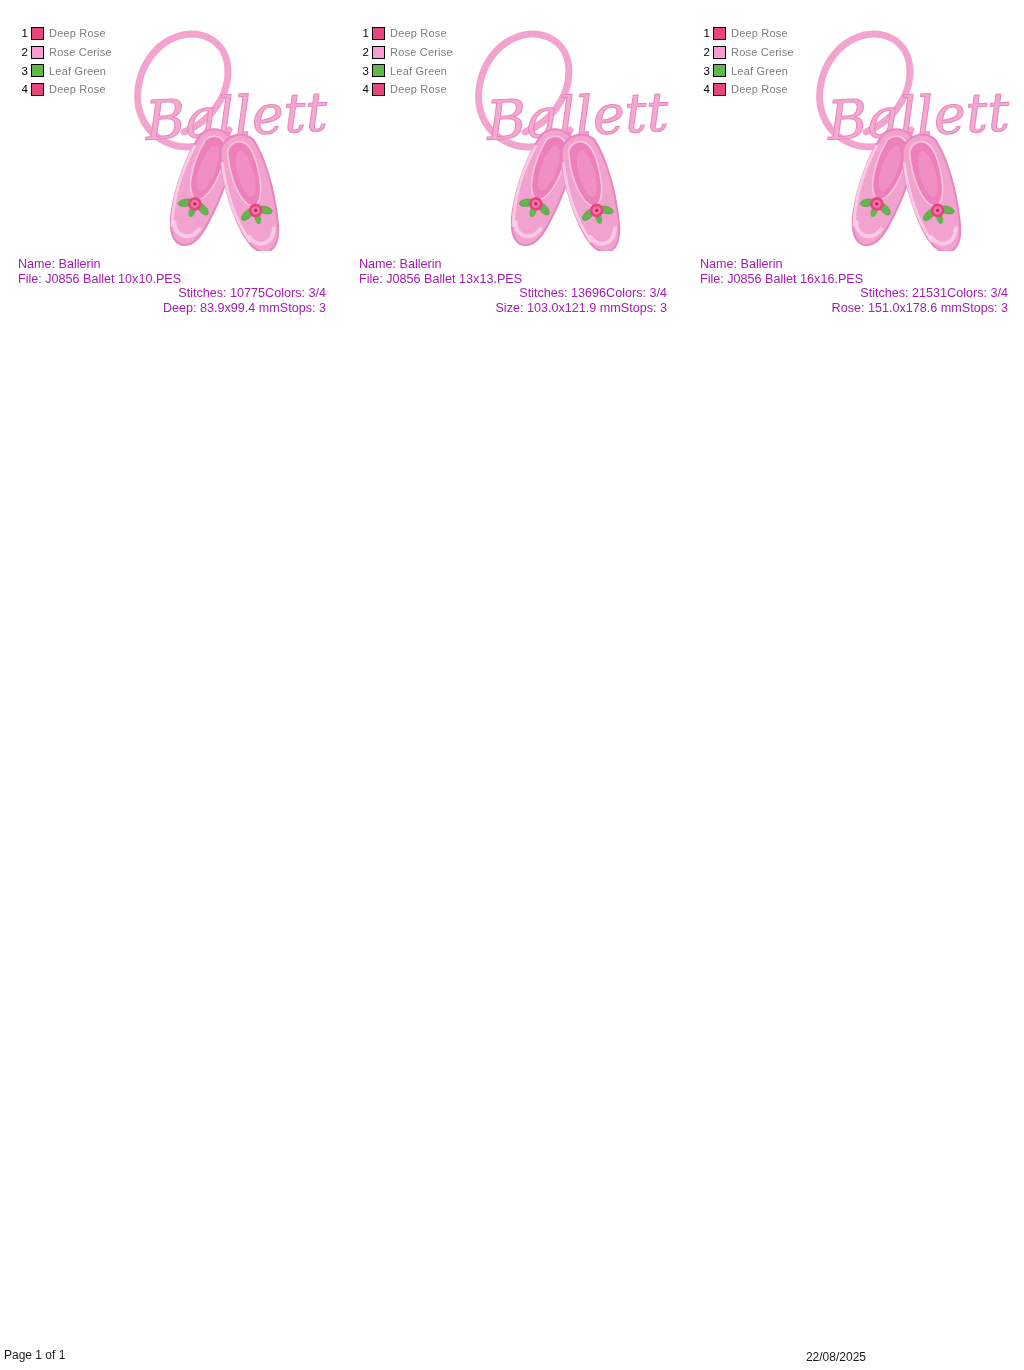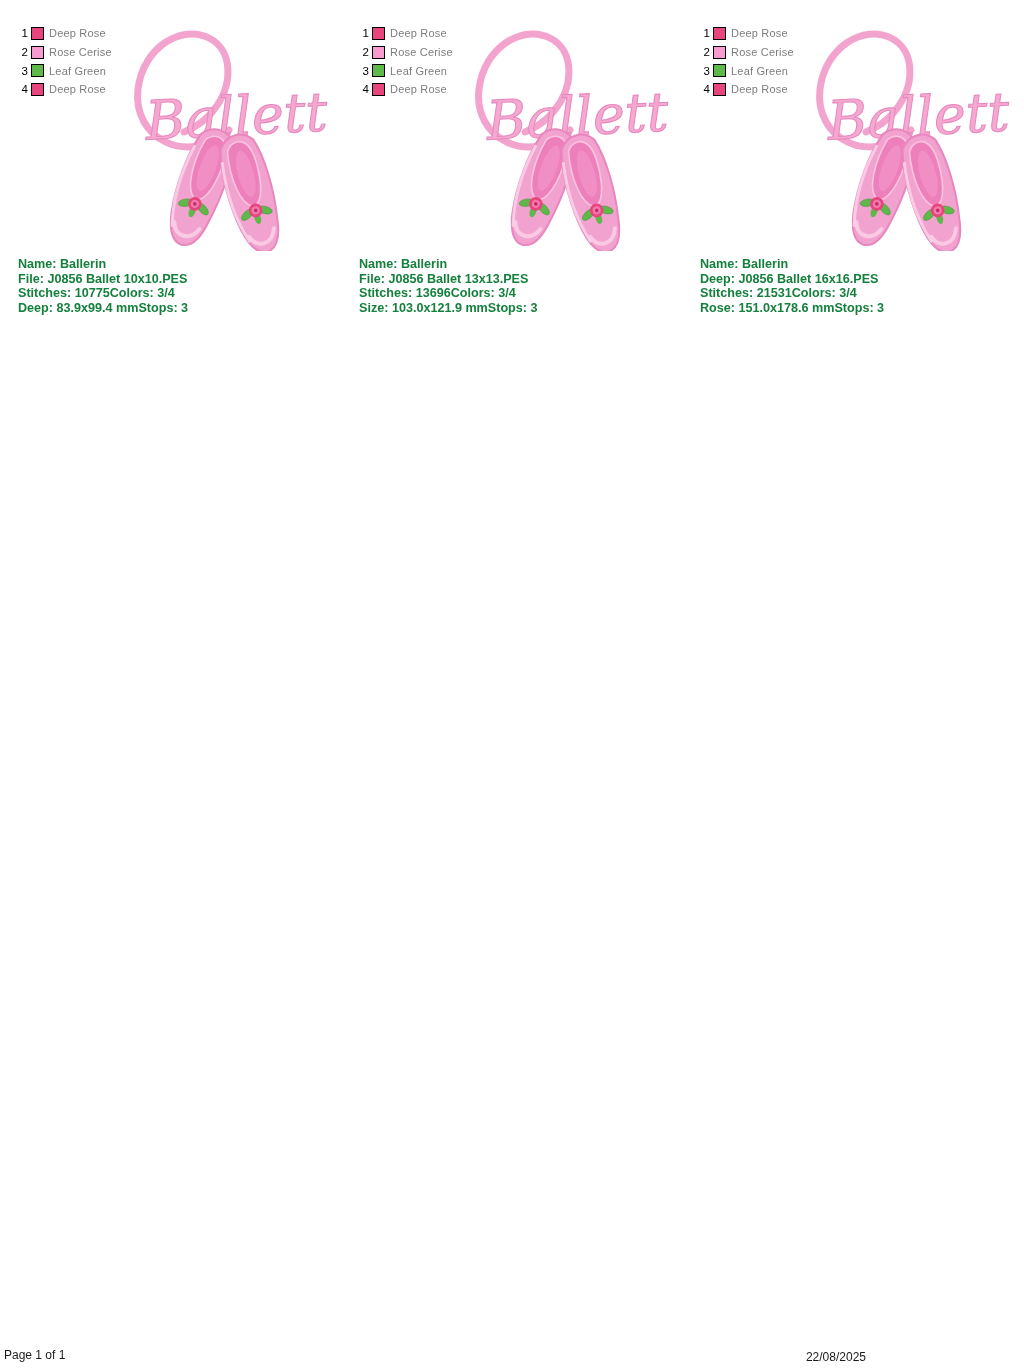--- a/index.html
+++ b/index.html
@@ -16,23 +16,23 @@
   .legend{position:absolute;left:18px;top:24px;}
   .legend-row{display:flex;align-items:center;height:18.7px;}
   .legend-num{width:10px;margin-right:3px;font-size:11.5px;text-align:right;color:#000;}
   .legend-swatch{width:13px;height:13px;box-sizing:border-box;border:1px solid #000;margin-right:5px;}
   .legend-label{font-size:11px;color:#7d7d7d;letter-spacing:0.2px;}
 
   
   .preview{position:absolute;left:108px;top:16px;width:230px;height:236px;}
 
   
-  .info{position:absolute;left:18px;top:257px;width:308px;font-weight:bold;
-        font-size:12.6px;line-height:14.6px;color:#15803d;}
-  .info-row{display:flex;justify-content:flex-start;}
+  .info{position:absolute;left:18px;top:257px;width:308px;font-weight:normal;
+        font-size:12.6px;line-height:14.6px;color:#a21caf;}
+  .info-row{display:flex;justify-content:flex-end;}
 
   
   .footer{position:absolute;left:0;top:1346px;width:870px;height:20px;font-size:12px;color:#1a1a1a;}
   .footer .page-label{position:absolute;left:4px;top:2px;}
   .footer .source-label{position:absolute;left:0;top:2px;width:100%;text-align:center;}
   .footer .date-label{position:absolute;right:4px;top:4px;}
 
   .defs-holder{position:absolute;width:0;height:0;overflow:hidden;}
 </style>
 </head>
@@ -175,21 +175,21 @@
         <span class="legend-num">4</span>
         <span class="legend-swatch" style="background: rgb(232, 68, 126);"></span>
         <span class="legend-label">Deep Rose</span>
       </div>
     </div>
     <svg class="preview" viewBox="0 0 230 234">
       <use href="#ballett-design" width="230" height="234"></use>
     </svg>
     <div class="info">
       <div class="info-line">Name: Ballerin</div>
-      <div class="info-line">Deep: J0856 Ballet 16x16.PES</div>
+      <div class="info-line">File: J0856 Ballet 16x16.PES</div>
       <div class="info-row">
         <span>Stitches: 21531</span>
         <span>Colors: 3/4</span>
       </div>
       <div class="info-row">
         <span>Rose: 151.0x178.6 mm</span>
         <span>Stops: 3</span>
       </div>
     </div>
   </div>

